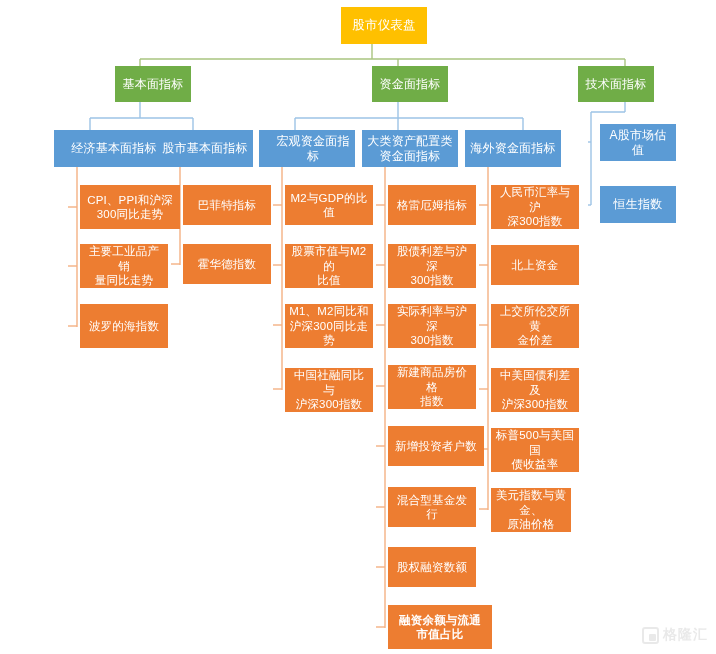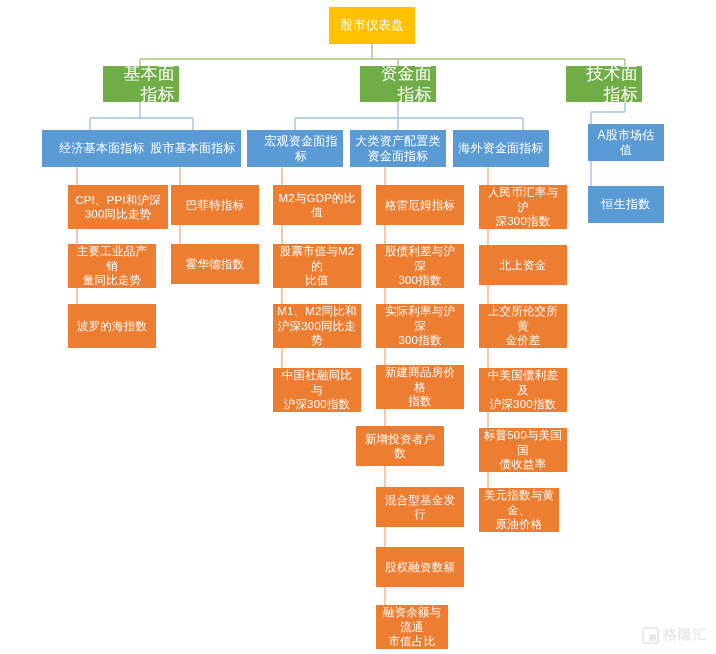--- a/index.html
+++ b/index.html
@@ -30,29 +30,29 @@
     display: flex;
     align-items: center;
     justify-content: center;
     text-align: center;
     color: #ffffff;
     line-height: 1.25;
     padding: 2px 4px;
     letter-spacing: 0.2px;
     white-space: pre-line;
     z-index: 2;
+    margin-left: 12px;
   }
   .node.root {
     background: #FFC000;
     font-size: 12.5px;
   }
   .node.cat {
     background: #70AD47;
-    font-size: 17px;
-    text-align: right;
+    font-size: 12px;
   }
   .node.sub {
     background: #5B9BD5;
     font-size: 12px;
   }
   .node.leaf {
     background: #ED7D31;
     font-size: 11.5px;
   }
   #watermark {
@@ -237,30 +237,30 @@
 300指数</span>
   </div>
   <div class="node leaf" style="left:376px; top:304px; width:88px; height:44px;">
     <span>实际利率与沪深
 300指数</span>
   </div>
   <div class="node leaf" style="left:376px; top:365px; width:88px; height:44px;">
     <span>新建商品房价格
 指数</span>
   </div>
-  <div class="node leaf" style="left:356px; top:426px; width:88px; height:40px;">
+  <div class="node leaf" style="left:376px; top:426px; width:96px; height:40px;">
     <span>新增投资者户数</span>
   </div>
   <div class="node leaf" style="left:376px; top:487px; width:88px; height:40px;">
     <span>混合型基金发行</span>
   </div>
   <div class="node leaf" style="left:376px; top:547px; width:88px; height:40px;">
     <span>股权融资数额</span>
   </div>
-  <div class="node leaf" style="left:376px; top:605px; width:72px; height:44px;">
+  <div class="node leaf" style="left:376px; top:605px; width:104px; height:44px;font-weight:bold;">
     <span>融资余额与流通
 市值占比</span>
   </div>
 
   <div class="node leaf" style="left:479px; top:185px; width:88px; height:44px;">
     <span>人民币汇率与沪
 深300指数</span>
   </div>
   <div class="node leaf" style="left:479px; top:245px; width:88px; height:40px;">
     <span>北上资金</span>

